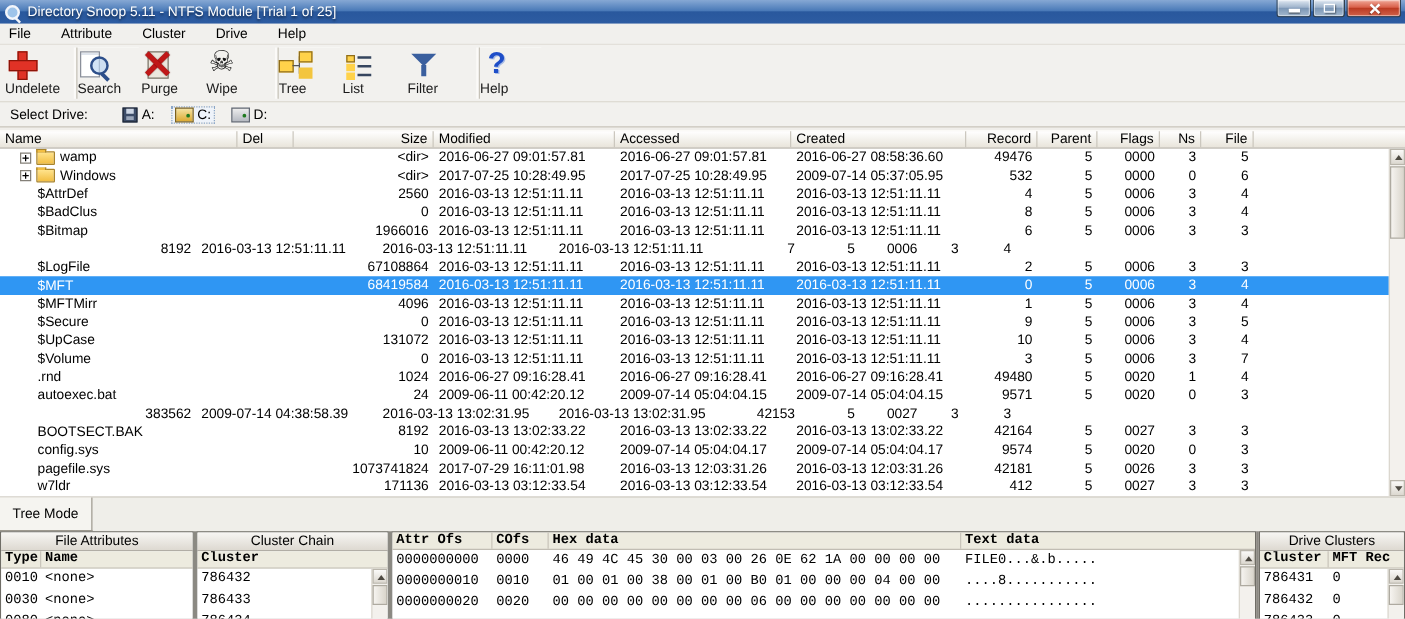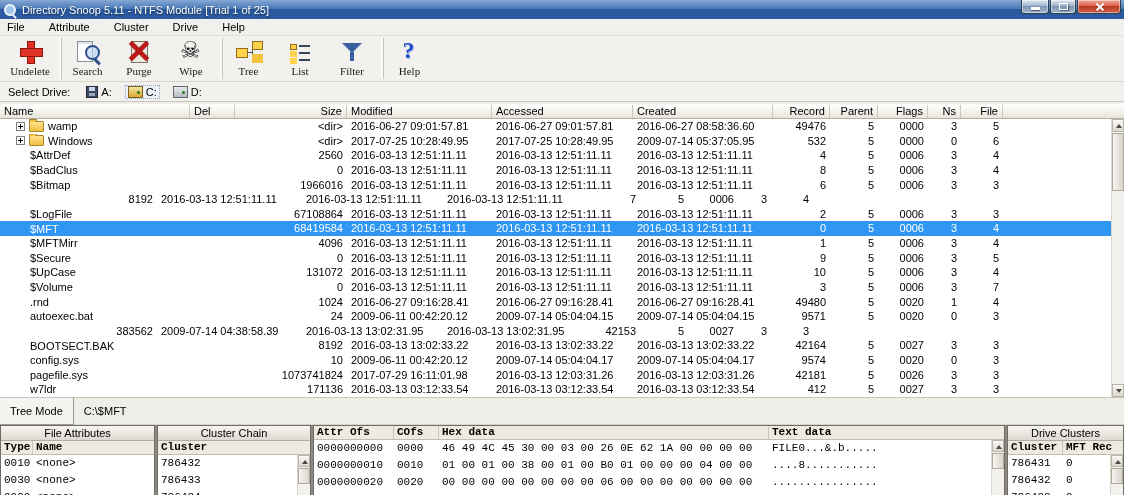--- a/index.html
+++ b/index.html
@@ -26,21 +26,21 @@
   [data-name="restore-icon"]{position:absolute;left:8px;top:3px;width:9px;height:7px;border:1px solid #fff;box-shadow:1px 1px 1px rgba(0,0,0,.4);}
   [data-name="close-icon"]{position:absolute;left:17px;top:2px;width:10px;height:10px;}
   [data-name="close-icon"]::before,[data-name="close-icon"]::after{content:"";position:absolute;left:4px;top:0;width:2px;height:10px;background:#fff;box-shadow:0 1px 1px rgba(0,0,0,.45);}
   [data-name="close-icon"]::before{transform:rotate(45deg);}
   [data-name="close-icon"]::after{transform:rotate(-45deg);}
   
   .menubar{height:17px;background:#f1f0ed;display:flex;align-items:center;border-bottom:1px solid #e3e0da;gap:10px;}
   .menu-item{padding:1px 7px;white-space:nowrap;cursor:default;}
   
   .toolbar{height:46px;background:#f2f1ee;display:flex;align-items:stretch;padding:2px 0 2px 4px;border-bottom:1px solid #d9d5cc;}
-  .tbtn{width:52px;display:flex;flex-direction:column;align-items:center;padding-top:2px;flex:none;font-family:Liberation Serif, serif;}
+  .tbtn{width:52px;display:flex;flex-direction:column;padding-top:2px;flex:none;}
   .tbtn.group-start{border-left:1px solid #c6c2b8;margin-left:5px;box-shadow:-2px 0 0 #fbfaf8;}
   .ticon{width:26px;height:24px;position:relative;display:block;flex:none;}
   .tlabel{margin-top:1px;font-size:11px;color:#1a1a1a;white-space:nowrap;}
   
   [data-name="undelete-icon"]::before{content:"";position:absolute;left:10px;top:1px;width:6px;height:21px;background:#e03226;border:1px solid #8c1408;}
   [data-name="undelete-icon"]::after{content:"";position:absolute;left:3px;top:8px;width:21px;height:7px;background:#e03226;border:1px solid #8c1408;}
   [data-name="search-icon"]::before{content:"";position:absolute;left:2px;top:1px;width:14px;height:19px;background:#fff;border:1px solid #8a8f9a;box-shadow:inset 0 2px 0 #dfe4ec;}
   [data-name="search-icon"]::after{content:"";position:absolute;right:1px;top:5px;width:11px;height:11px;border:2px solid #2d4f8a;border-radius:50%;background:rgba(186,214,242,.65);}
   [data-name="search-icon"] i{position:absolute;right:0;bottom:1px;width:8px;height:3px;background:#2d4f8a;transform:rotate(45deg);}
   [data-name="purge-icon"]::before{content:"";position:absolute;left:5px;top:1px;width:15px;height:20px;background:#ece8de;border:1px solid #7a7468;}
@@ -51,21 +51,21 @@
   [data-name="tree-icon"]::after{content:"";position:absolute;left:16px;top:1px;width:9px;height:7px;background:#ffd24a;border:1px solid #8f6d1a;box-shadow:0 13px 0 #f3c53e;}
   [data-name="tree-icon"] i{position:absolute;left:11px;top:5px;width:6px;height:14px;border-right:1px solid #555;}
   [data-name="tree-icon"] i::before{content:"";position:absolute;left:0;top:7px;width:6px;border-top:1px solid #555;}
   [data-name="list-icon"]::before{content:"";position:absolute;left:3px;top:4px;width:5px;height:4px;background:#ffd24a;border:1px solid #8f6d1a;box-shadow:0 7px 0 #ffd24a,0 14px 0 #ffd24a;}
   [data-name="list-icon"]::after{content:"";position:absolute;left:12px;top:5px;width:11px;height:2px;background:#35455e;box-shadow:0 7px 0 #35455e,0 14px 0 #35455e;}
   [data-name="filter-icon"]::before{content:"";position:absolute;left:3px;top:3px;border-left:10px solid transparent;border-right:10px solid transparent;border-top:10px solid #3a5f9e;}
   [data-name="filter-icon"]::after{content:"";position:absolute;left:11px;top:12px;width:4px;height:9px;background:#3a5f9e;}
   [data-name="help-icon"]::before{content:"?";position:absolute;left:6px;top:-3px;font-size:24px;font-weight:bold;color:#1e4ec8;text-shadow:1px 1px 0 #a9bce4;}
   
   .drivebar{height:19px;background:#f2f1ee;display:flex;align-items:center;padding-left:8px;}
-  .drive-caption{margin-right:14px;}
+  .drive-caption{margin-right:26px;}
   .drives{display:flex;align-items:center;}
   .drive{display:flex;align-items:center;margin-right:12px;cursor:default;padding:0 2px;}
   .drive.selected{background:#eef3fa;outline:1px dotted #8aa6c8;}
   .dicon{width:15px;height:12px;display:inline-block;position:relative;margin-right:3px;flex:none;}
   [data-name="floppy-a-icon"]{background:#3c4c68;border:1px solid #202838;width:12px;height:12px;}
   [data-name="floppy-a-icon"]::before{content:"";position:absolute;left:2px;top:0;width:6px;height:4px;background:#cdd6e4;}
   [data-name="floppy-a-icon"]::after{content:"";position:absolute;left:2px;bottom:1px;width:6px;height:3px;background:#9aa6ba;}
   [data-name="drive-c-icon"]{background:linear-gradient(#f4e2a2,#dcaa32);border:1px solid #7c611c;}
   [data-name="drive-c-icon"]::before{content:"";position:absolute;right:2px;top:4px;width:3px;height:3px;background:#1f7a1f;border-radius:50%;}
   [data-name="drive-d-icon"]{background:linear-gradient(#ececec,#b6bac2);border:1px solid #5f6672;}
@@ -580,21 +580,20 @@
         <span data-col="flags" data-name="cell-flags">0027</span>
         <span data-col="ns" data-name="cell-ns">3</span>
         <span data-col="attr" data-name="cell-attr">3</span>
       </div>
     </div>
 
   <div class="modebar" data-name="mode-bar">
     <div class="mode-tab" data-name="tab-tree-mode">
       <span>Tree Mode</span>
     </div>
-    <div class="mode-path" data-name="current-path">C:\$MFT</div>
   </div>
 
   <div class="panels" data-name="bottom-panels">
 
     <div class="panel p-fa" data-name="file-attributes-panel">
       <div class="ptitle" data-name="file-attributes-title">File Attributes</div>
       <div class="pcols">
         <span data-col="fa-type" data-name="fa-column-type">Type</span>
         <span data-col="fa-name" data-name="fa-column-name">Name</span>
       </div>

